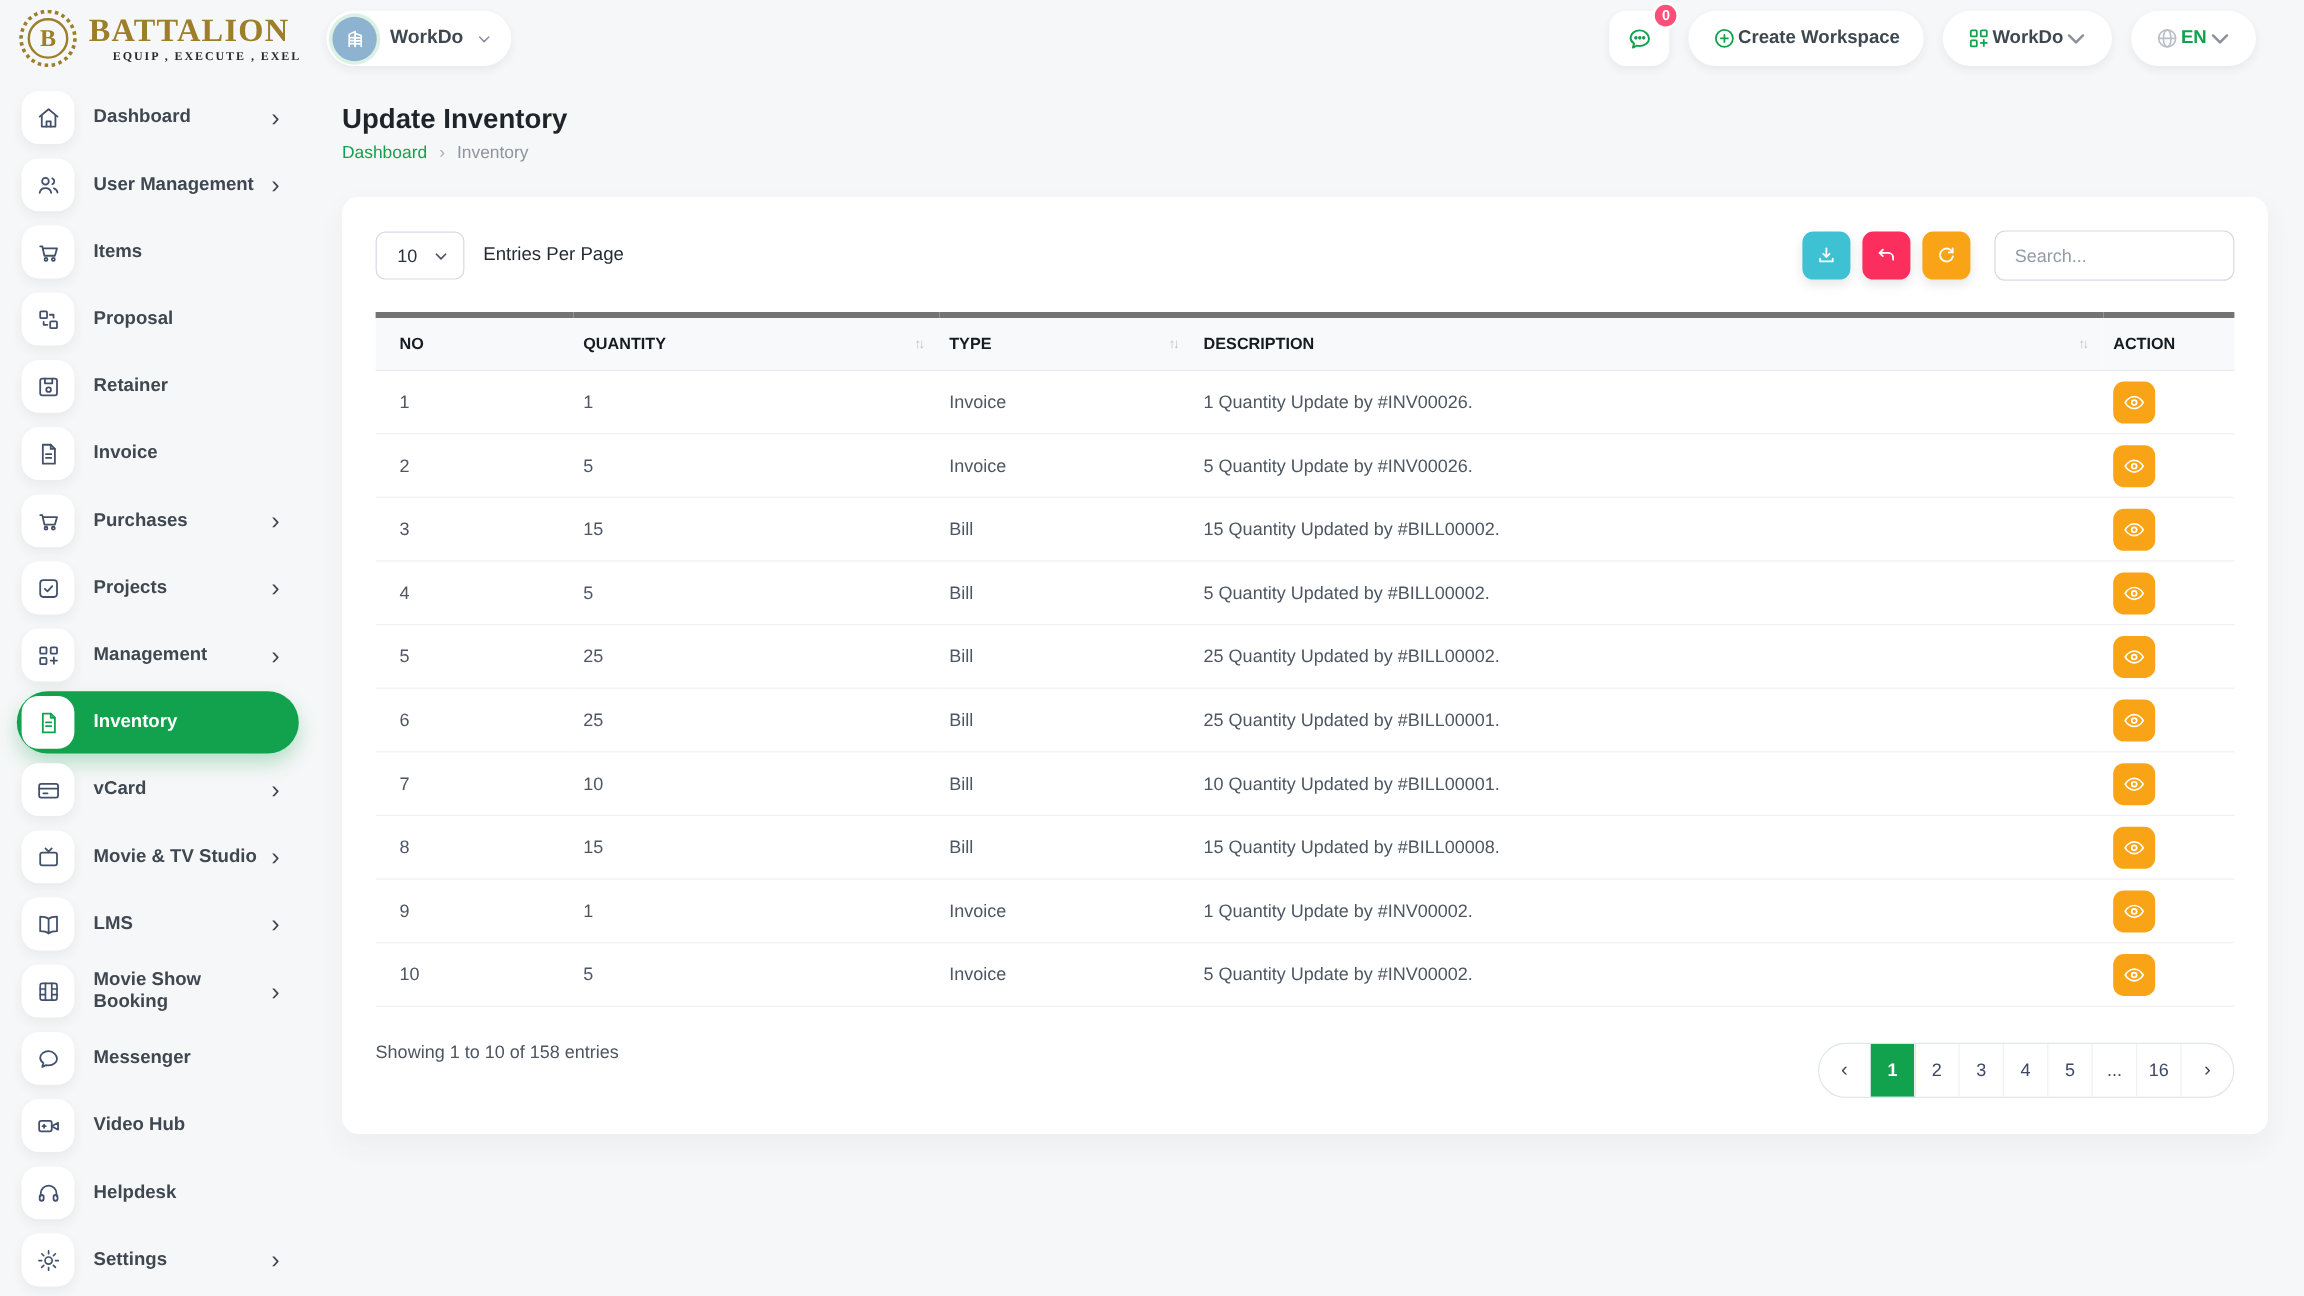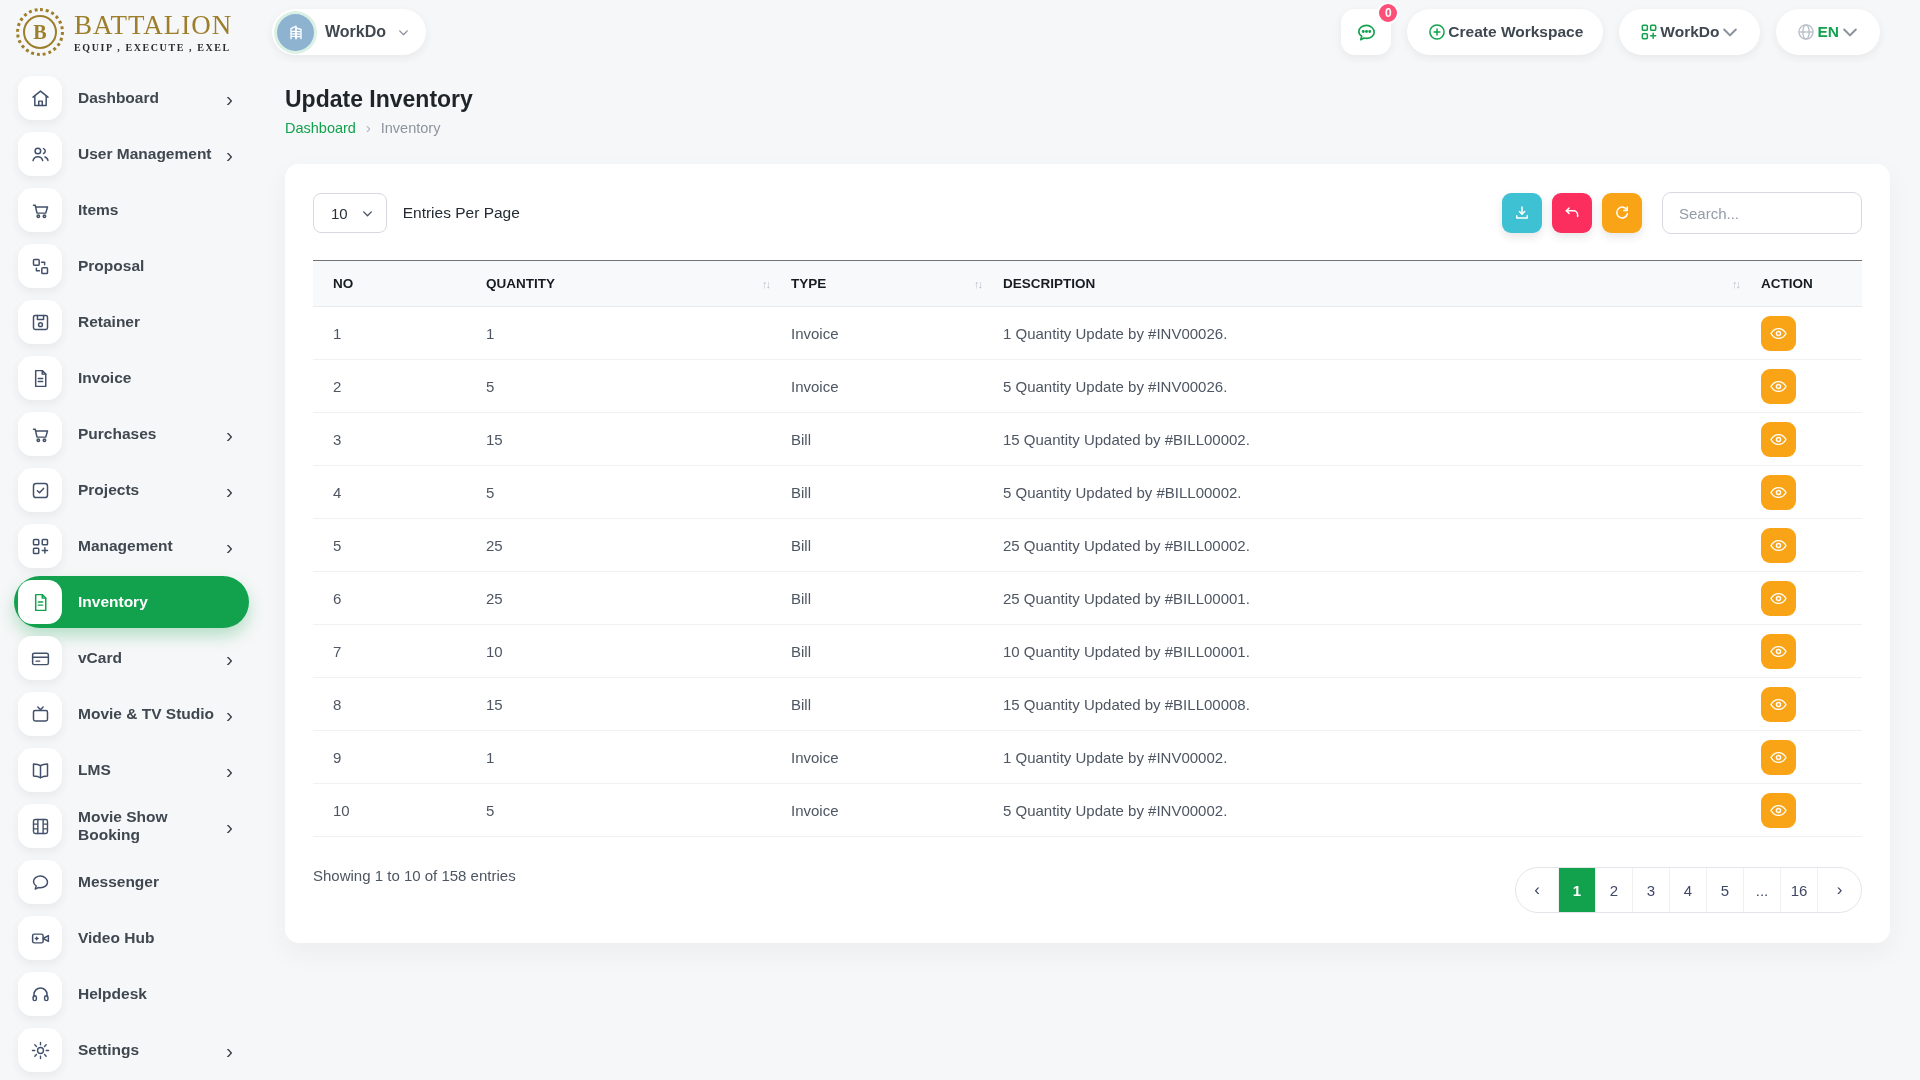--- a/index.html
+++ b/index.html
@@ -20,22 +20,22 @@
     width:1920px;height:1080px;overflow:hidden;
     background:#f6f7f8;
     font-family:"Liberation Sans", sans-serif;
     color:var(--text-body);
   }
   
   .header{display:flex;align-items:center;height:64px;padding:0 40px 0 16px;}
   .logo{display:flex;align-items:center;gap:10px;width:236px;flex:0 0 auto;cursor:pointer;}
   .emblem{width:48px;height:48px;border-radius:50%;border:3px dotted var(--gold);display:flex;align-items:center;justify-content:center;flex:0 0 auto;}
   .emblem-inner{width:34px;height:34px;border-radius:50%;border:2px solid var(--gold);display:flex;align-items:center;justify-content:center;font-family:"Liberation Serif",serif;font-weight:700;font-size:20px;color:var(--gold);}
-  .brand-name{font-family:"Liberation Serif",serif;font-weight:400;font-size:27px;color:var(--gold);letter-spacing:1px;line-height:1;}
-  .brand-tagline{font-family:"Liberation Serif",serif;font-weight:700;font-size:10px;color:#2b2b2b;letter-spacing:1.6px;margin-top:3px;}
+  .brand-name{font-family:"Liberation Serif",serif;font-weight:700;font-size:27px;color:var(--gold);letter-spacing:1px;line-height:1;}
+  .brand-tagline{font-family:"Liberation Serif",serif;font-weight:700;font-size:10px;color:#2b2b2b;letter-spacing:1.6px;margin-top:3px;margin-left:20px;}
   .ws-pill{display:flex;align-items:center;gap:11px;background:#fff;border:none;border-radius:24px;height:46px;padding:0 16px 0 5px;box-shadow:0 3px 8px rgba(30,40,60,.07);margin-left:20px;cursor:pointer;}
   .ws-avatar{width:37px;height:37px;border-radius:50%;background:var(--avatar-blue);display:flex;align-items:center;justify-content:center;color:#fff;box-shadow:0 0 0 3px rgba(18,162,78,.15);}
   .ws-avatar svg{width:20px;height:20px;}
   .ws-label{font-size:16px;font-weight:700;color:var(--text-side);}
   .chev-down{color:#8a919b;display:flex;}
   .chev-down svg{width:13px;height:13px;}
   .top-right{margin-left:auto;display:flex;align-items:center;gap:16px;}
   .icon-btn{position:relative;width:50px;height:46px;background:#fff;border:none;border-radius:14px;display:flex;align-items:center;justify-content:center;box-shadow:0 3px 8px rgba(30,40,60,.07);cursor:pointer;color:var(--green);}
   .icon-btn svg{width:23px;height:23px;}
   .badge{position:absolute;top:-7px;right:-8px;min-width:22px;height:22px;border-radius:11px;background:var(--badge);color:#fff;font-size:12px;font-weight:700;display:flex;align-items:center;justify-content:center;border:2px solid #fff;}
@@ -68,21 +68,21 @@
   .select-box{display:flex;align-items:center;gap:13px;border:1px solid #d6dae0;border-radius:8px;height:40px;padding:0 12px 0 17px;font-size:15px;color:#2a313a;background:#fff;cursor:pointer;}
   .select-box .chev-down{color:#4d5662;}
   .epp-label{margin-left:16px;font-size:15.5px;color:#242b33;}
   .toolbar-right{margin-left:auto;display:flex;align-items:center;}
   .sq-btn{width:40px;height:40px;border:none;border-radius:9px;color:#fff;display:flex;align-items:center;justify-content:center;cursor:pointer;margin-left:10px;box-shadow:0 4px 10px rgba(0,0,0,.10);}
   .sq-btn svg{width:18px;height:18px;}
   .search{margin-left:20px;width:200px;height:42px;border:1px solid #d6dae0;border-radius:9px;padding:0 16px;font-size:15px;color:var(--text-side);outline:none;background:#fff;}
   .search::placeholder{color:#949ca8;}
   
   .inv-table{width:100%;border-collapse:collapse;margin-top:26px;table-layout:fixed;}
-  .inv-table thead th{background:#f8f9fb;border-top:1px solid #737373;border-bottom:1px solid #e8eaee;height:46px;font-size:13.5px;font-weight:700;color:#171c23;text-align:center;padding:0 8px;}
+  .inv-table thead th{background:#f8f9fb;border-top:5px solid #737373;border-bottom:1px solid #e8eaee;height:46px;font-size:13.5px;font-weight:700;color:#171c23;text-align:center;padding:0 8px;}
   .th-inner{display:flex;align-items:center;}
   .sort-icon{margin-left:auto;color:#b9bfc8;font-size:11px;letter-spacing:-2px;padding-right:6px;font-weight:400;}
   .inv-table tbody td{height:53px;border-bottom:1px solid #f0f1f4;font-size:15px;color:var(--text-body);padding:0 8px;}
   .col-first{padding-left:20px !important;}
   .eye-btn{width:35px;height:35px;border:none;border-radius:9px;background:var(--orange);color:#fff;display:flex;align-items:center;justify-content:center;cursor:pointer;}
   .eye-btn svg{width:19px;height:19px;}
   
   .table-footer{display:flex;margin-top:30px;}
   .summary{font-size:15px;color:var(--text-body);}
   .pagination{margin-left:auto;display:flex;border:1px solid #e2e5e9;border-radius:24px;overflow:hidden;height:46px;background:#fff;}

